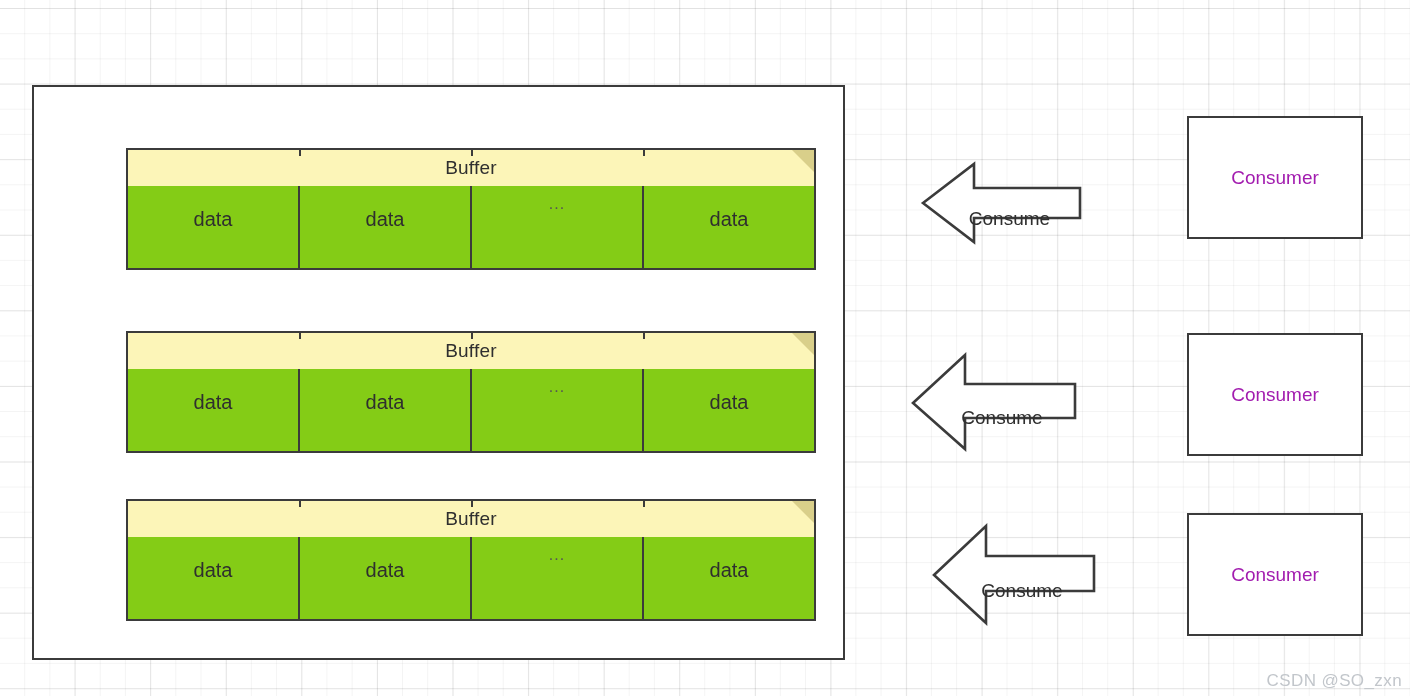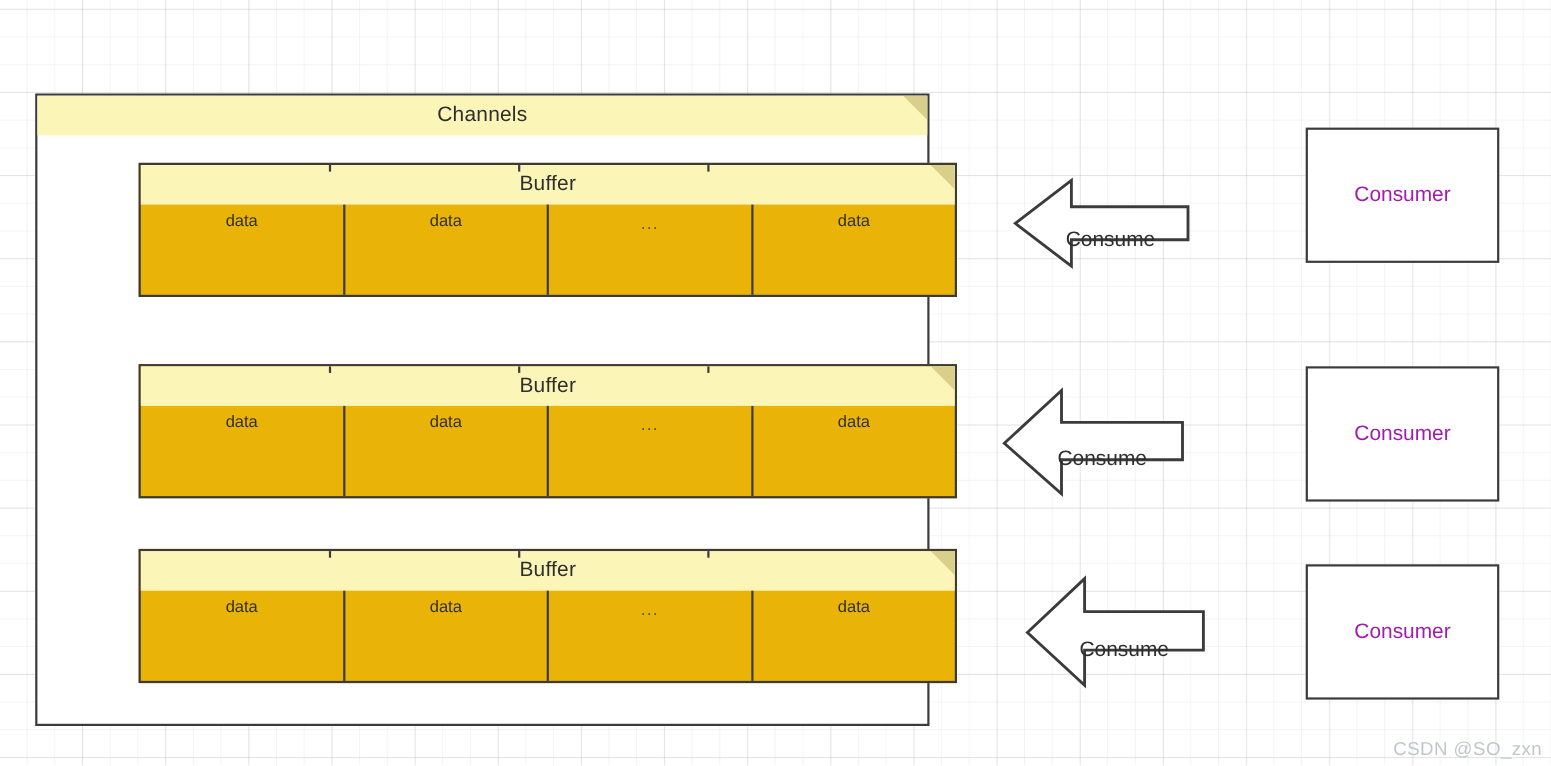--- a/index.html
+++ b/index.html
@@ -64,23 +64,23 @@
     height: 0;
     border-left: 22px solid transparent;
     border-top: 22px solid #d9cf8a;
   }
 
   
   .buffer-box {
     position: absolute;
     box-sizing: border-box;
     border: 2.5px solid #3b3b3b;
-    background: #eab308;
+    background: #84cc16;
     left: 92px;
-    width: 744px;
+    width: 690px;
     height: 122px;
   }
   .buffer-header {
     position: relative;
     height: 36px;
     background: #fcf5b8;
     display: flex;
     align-items: center;
     justify-content: center;
     overflow: hidden;
@@ -96,24 +96,24 @@
     right: 0;
     top: 36px;
     bottom: 0;
     display: flex;
   }
   .buffer-cell {
     flex: 1 1 0;
     position: relative;
     display: flex;
     justify-content: center;
-    padding-top: 6px;
+    padding-top: 22px;
     box-sizing: border-box;
     border-left: 2.5px solid #3b3b3b;
-    font-size: 15px;
+    font-size: 20px;
     color: #2f2f2f;
   }
   .buffer-cell:first-child {
     border-left: none;
   }
   .buffer-cell.ellipsis {
     font-size: 16px;
     color: #555;
     letter-spacing: 1px;
     padding-top: 9px;
@@ -176,24 +176,20 @@
     color: #c2c6cb;
     letter-spacing: 0.4px;
   }
 </style>
 </head>
 <body>
 
 <div id="canvas">
 
   <div class="channels-box">
-    <div class="channels-header">
-      <span class="label">Channels</span>
-      <span class="fold"></span>
-    </div>
 
     <div class="buffer-box" style="top:61px;">
       <div class="buffer-header">
         <span class="label">Buffer</span>
         <span class="fold"></span>
         <span class="divider-tick" style="left:170.5px;"></span>
         <span class="divider-tick" style="left:342.5px;"></span>
         <span class="divider-tick" style="left:514.5px;"></span>
       </div>
       <div class="buffer-cells">

